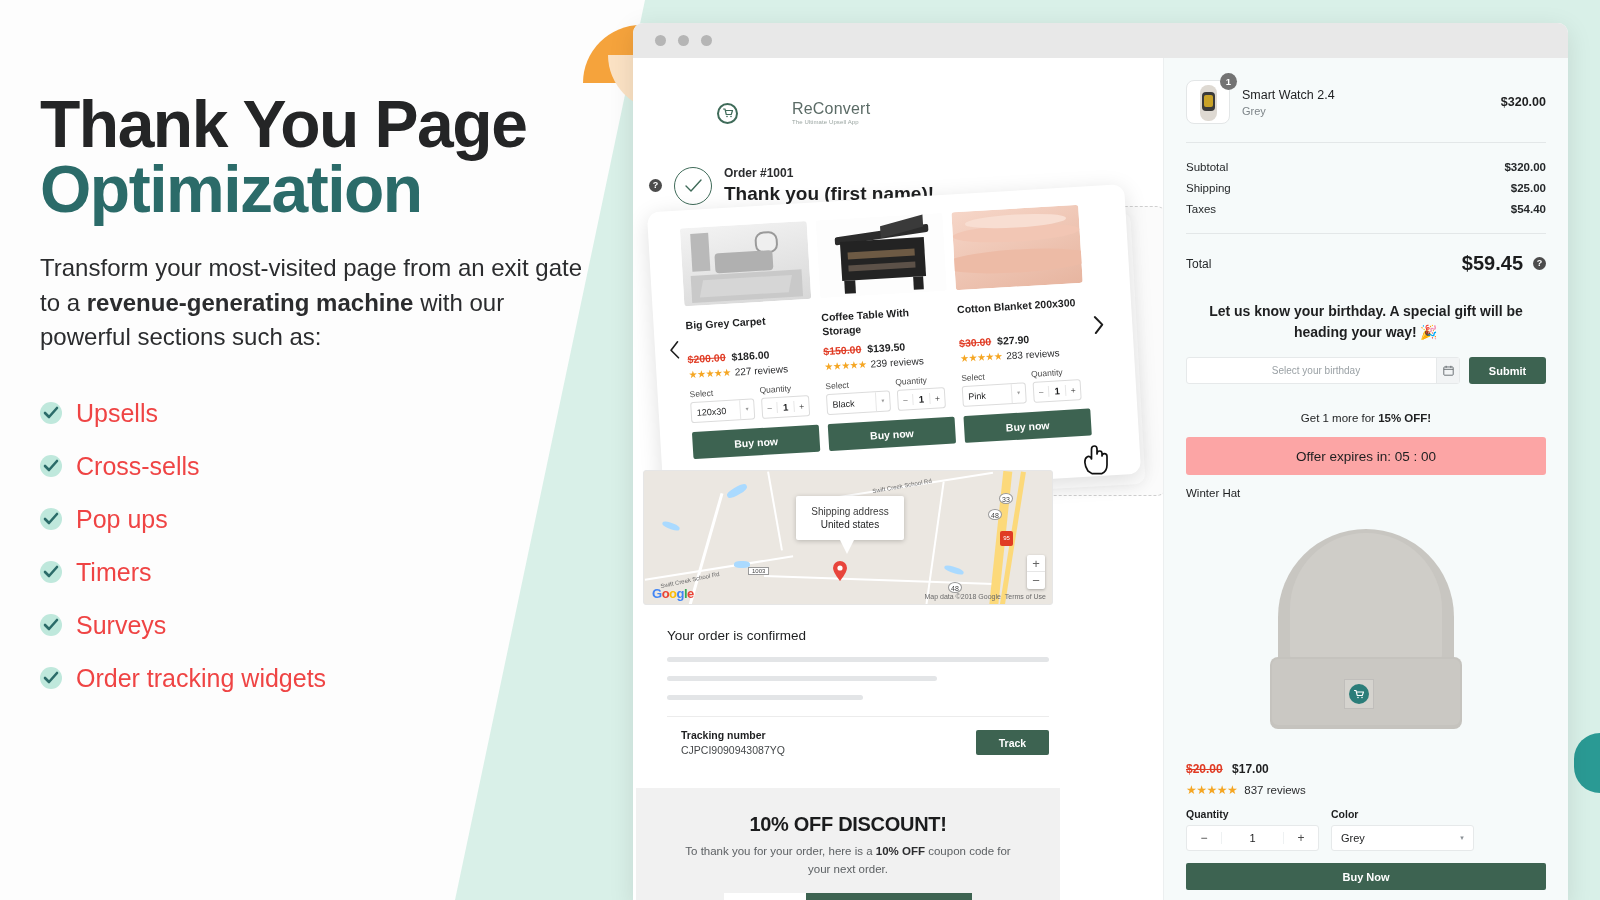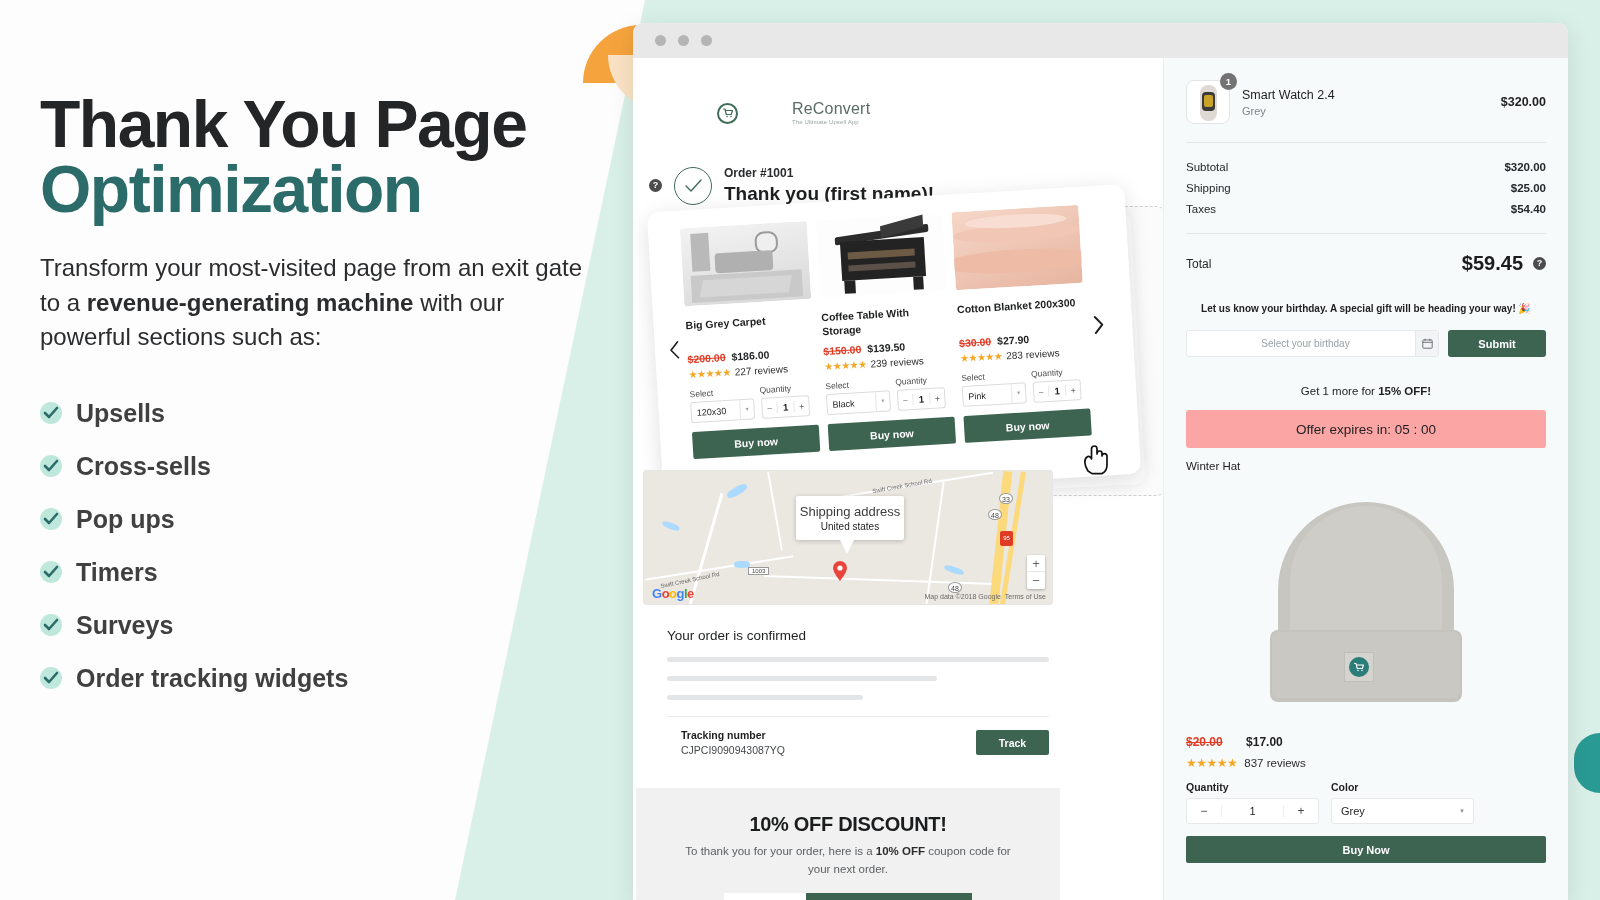--- a/index.html
+++ b/index.html
@@ -50,21 +50,21 @@
   .headline .line2 { display: block; color: #2b6b69; }
   .subcopy { margin-top: 30px; width: 556px; font-size: 24px; line-height: 1.44;
     color: #2b2c2e; font-weight: 400; }
   .subcopy b { font-weight: 700; }
 
   .feat-list { margin-top: 32px; }
   .feat-item { display: flex; align-items: center; gap: 14px; height: 53px; }
   .feat-check { width: 22px; height: 22px; flex: 0 0 22px; border-radius: 50%;
     background: #bfe8dc; position: relative; }
   .feat-check svg { position: absolute; left: 3px; top: 4px; }
-  .feat-label { font-size: 25px; color: #404040; font-weight: bold; }
+  .feat-label { font-size: 25px; color: #ef4444; }
 
   
   .browser {
     position: absolute; left: 633px; top: 23px; width: 935px; height: 880px;
     border-radius: 10px 10px 0 0;
     background: #ffffff;
     box-shadow: 0 6px 26px rgba(0,0,0,0.10);
     overflow: hidden;
   }
   .browser-bar { height: 35px; background: #e8e8e8; display: flex;
@@ -150,21 +150,21 @@
 
   .cursor { position: absolute; left: 448px; top: 383px; width: 30px; height: 34px; }
 
   
   .map-sec { position: absolute; left: 10px; top: 412px; width: 410px; height: 135px;
     border: 1px solid #e6e6e6; border-radius: 3px; overflow: hidden; background: #ebe7e1; }
   .map-bubble { position: absolute; left: 152px; top: 25px; width: 108px; height: 44px;
     background: #fff; box-shadow: 0 1px 5px rgba(0,0,0,.22); border-radius: 2px;
     display: flex; flex-direction: column; align-items: center;
     justify-content: center; gap: 2px; }
-  .mb-1 { font-size: 13px; color: #3c3c3c; }
+  .mb-1 { font-size: 10px; color: #3c3c3c; }
   .mb-2 { font-size: 10px; color: #1e1f20; }
   .bubble-tail { position: absolute; left: 196px; top: 69px; width: 0; height: 0;
     border-left: 7px solid transparent; border-right: 7px solid transparent;
     border-top: 14px solid #fff; }
   .map-pin { position: absolute; left: 188px; top: 89px; width: 16px; height: 22px; }
   .map-google { position: absolute; left: 8px; bottom: 3px; font-size: 13px;
     font-weight: 700; letter-spacing: -0.5px; }
   .map-google .g1{color:#4285f4}.map-google .g2{color:#ea4335}.map-google .g3{color:#fbbc05}
   .map-google .g4{color:#4285f4}.map-google .g5{color:#34a853}.map-google .g6{color:#ea4335}
   .map-attr { position: absolute; right: 6px; bottom: 4px; font-size: 7px; color: #6a6a6a; }
@@ -220,41 +220,41 @@
     color: #25282a; margin-bottom: 9px; }
   .tot-row .v { font-weight: 700; }
   .grand { display: flex; align-items: center; justify-content: space-between; }
   .grand-l { font-size: 12px; color: #25282a; }
   .grand-v { font-size: 20px; font-weight: 700; color: #1b1c1d; }
   .grand-help { width: 13px; height: 13px; border-radius: 50%; background: #4c4c4c;
     color: #fff; font-size: 9px; line-height: 13px; text-align: center;
     font-weight: 700; margin-left: 10px; }
 
   .bday { padding: 26px 22px 0 22px; text-align: center; }
-  .bday-txt { font-size: 10px; font-weight: 700; color: #1e1f20; line-height: 1.5; }
+  .bday-txt { font-size: 14px; font-weight: 700; color: #1e1f20; line-height: 1.5; }
   .bday-row { display: flex; gap: 9px; margin-top: 14px; }
   .bday-input { flex: 1; height: 27px; background: #fff; border: 1px solid #e6e9ea;
     border-radius: 3px; display: flex; align-items: center; }
   .bday-ph { flex: 1; font-size: 10px; color: #9aa1a5; padding-left: 9px; }
   .bday-cal { width: 23px; height: 25px; background: #f2f4f5; border-left: 1px solid #e6e9ea;
     display: flex; align-items: center; justify-content: center; }
-  .bday-sub { width: 98px; background: #3d6351; color: #fff; font-size: 11px;
+  .bday-sub { width: 77px; background: #3d6351; color: #fff; font-size: 11px;
     font-weight: 700; display: flex; align-items: center; justify-content: center;
     border-radius: 3px; }
 
   .upsell-hdr { text-align: center; font-size: 11.5px; color: #1e1f20; margin-top: 28px; }
   .upsell-hdr b { font-weight: 700; }
   .timer { margin: 13px 22px 0 22px; height: 38px; background: #fca5a5;
     border-radius: 3px; display: flex; align-items: center; justify-content: center;
     font-size: 13.5px; color: #1e1f20; }
   .hat-name { font-size: 11.5px; color: #1e1f20; margin: 12px 0 0 22px; }
   .hat-img { margin: 8px auto 0 auto; width: 240px; height: 245px; position: relative; }
   .hat-price { margin: 10px 0 0 22px; font-size: 12px; }
   .hat-old { color: #e03b24; text-decoration: line-through; font-weight: 600; }
-  .hat-new { color: #1e1f20; font-weight: 700; margin-left: 20px; }
+  .hat-new { color: #1e1f20; font-weight: 700; margin-left: 6px; }
   .hat-rev { margin: 7px 0 0 22px; display: flex; align-items: center; gap: 7px; }
   .hat-rev .stars { font-size: 12px; }
   .hat-rev .rev-txt { font-size: 11.5px; }
   .hat-fields { display: flex; gap: 12px; margin: 11px 22px 0 22px; }
   .hf { }
   .hf-lbl { font-size: 10.5px; color: #1e1f20; font-weight: 600; margin-bottom: 5px; }
   .hf-qty { width: 133px; height: 26px; background: #fff; border: 1px solid #e6e9ea;
     border-radius: 3px; display: flex; align-items: center; }
   .hf-qb { width: 34px; text-align: center; font-size: 12px; color: #4a4a4a; }
   .hf-qv { flex: 1; text-align: center; font-size: 11px; color: #1e1f20;

